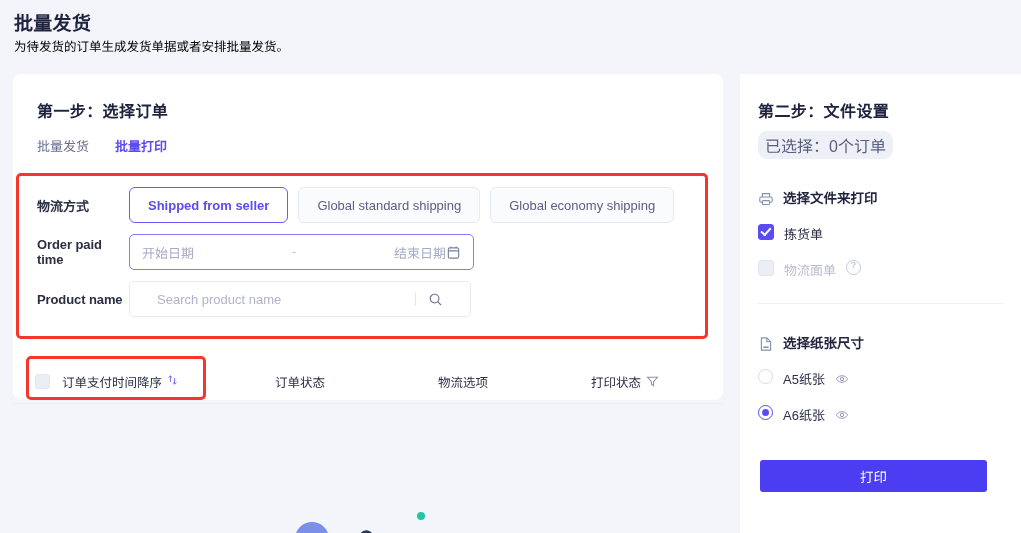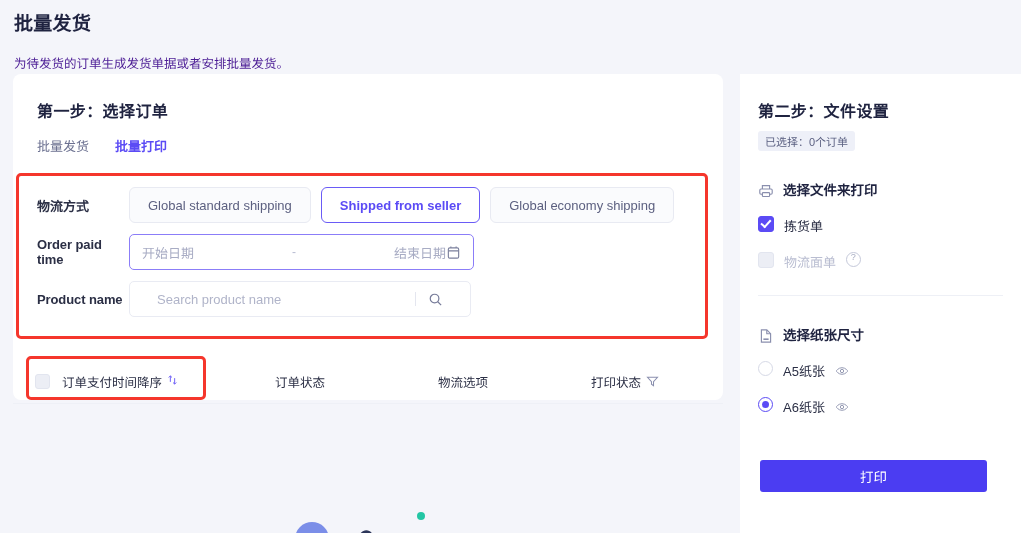--- a/index.html
+++ b/index.html
@@ -20,22 +20,22 @@
   }
   .page-title {
     font-size: 19px;
     font-weight: bold;
     color: #1f2340;
     letter-spacing: 0.3px;
     line-height: 24px;
   }
   .page-subtitle {
     font-size: 12.5px;
-    color: #4c1d95;
-    margin-top: 20px;
+    color: #000000;
+    margin-top: 3px;
     line-height: 16px;
   }
   .layout {
     position: absolute;
     top: 74px;
     left: 0;
     right: 0;
     bottom: 0;
   }
   
@@ -246,22 +246,22 @@
     font-weight: bold;
     color: #1f2340;
     padding: 24px 0 0 18px;
     letter-spacing: 0.4px;
   }
   .rp-badge {
     display: inline-block;
     margin: 9px 0 0 18px;
     background: #eef0f8;
     color: #5a5f80;
-    font-size: 11px;
-    border-radius: 3px;
+    font-size: 16px;
+    border-radius: 9px;
     padding: 2px 7px;
   }
   .rp-section {
     display: flex;
     align-items: flex-end;
     gap: 9px;
     margin: 28px 0 0 18px;
     font-size: 13.5px;
     font-weight: bold;
     color: #1f2340;
@@ -377,22 +377,22 @@
 
     <div class="tabs">
       <div class="tab">批量发货</div>
       <div class="tab active">批量打印</div>
     </div>
 
     <div class="filters">
 
       <div class="filter-row">
         <div class="filter-label">物流方式</div>
+        <div class="chip active">Shipped from seller</div>
         <div class="chip">Global standard shipping</div>
-        <div class="chip active">Shipped from seller</div>
         <div class="chip">Global economy shipping</div>
       </div>
 
       <div class="filter-row">
         <div class="filter-label en">Order paid time</div>
         <div class="date-picker">
           <span class="date-ph">开始日期</span>
           <span class="date-dash">-</span>
           <span class="date-ph">结束日期</span>
           <span class="cal-icon">

